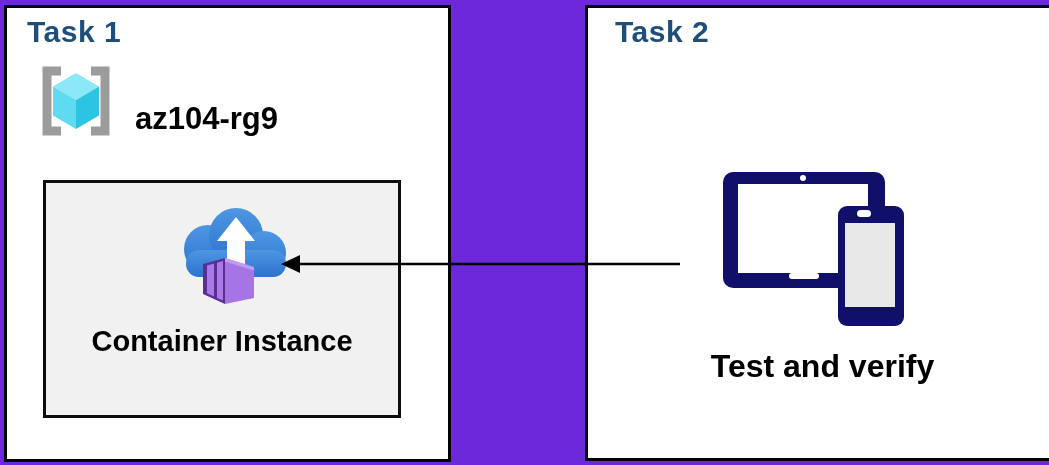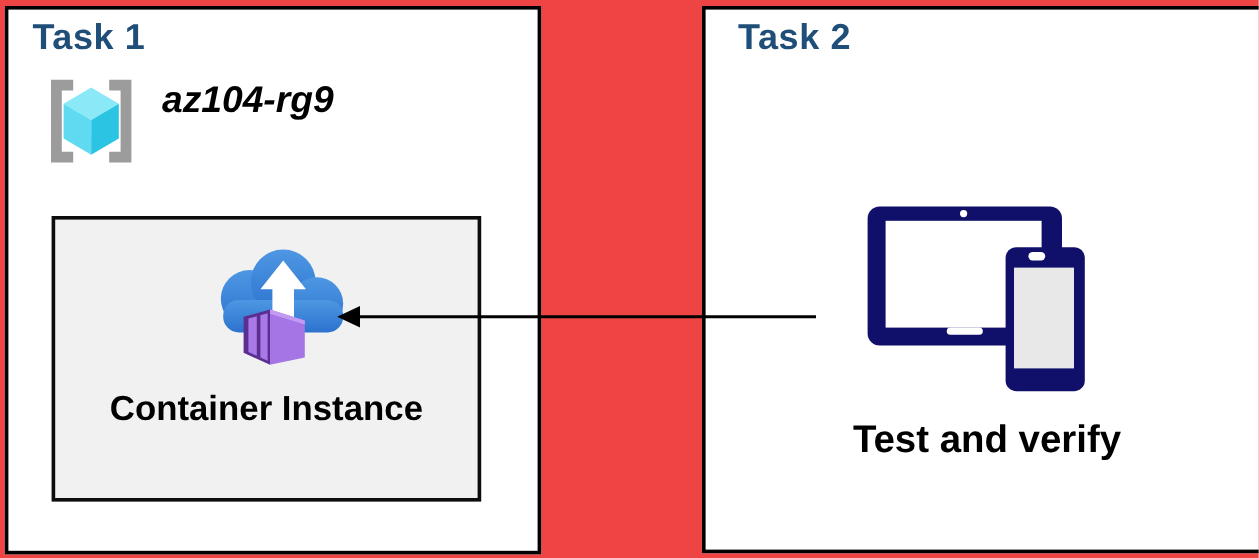--- a/index.html
+++ b/index.html
@@ -1,21 +1,21 @@
 <!DOCTYPE html>
 <html><head>
 <meta charset="utf-8">
 <style>
   html, body { margin: 0; padding: 0; background: #ffffff; }
   body { font-family: "Liberation Sans", sans-serif; }
   .canvas {
     position: relative;
     width: 1049px;
     height: 465px;
-    background: #ef4444;
+    background: #6d28d9;
     overflow: hidden;
   }
   .task-box {
     position: absolute;
     background: #ffffff;
     border: 3px solid #000000;
     box-sizing: border-box;
   }
   .task1 { left: 4px; top: 5px; width: 447px; height: 457px; }
   .task2 { left: 553px; top: 5px; width: 493px; height: 456px; margin-left: 32px; }
@@ -26,23 +26,22 @@
     color: #1F4E79;
     letter-spacing: 0.5px;
     white-space: nowrap;
   }
   .task1 .task-title { left: 20px; top: 7px; }
   .task2 .task-title { left: 27px; top: 7px; }
   .rg-row {
     position: absolute;
     left: 28px; top: 57px;
     display: flex;
-    align-items: flex-start;
+    align-items: flex-end;
     gap: 18px;
-    font-style: italic;
   }
   .rg-name {
     font-size: 31px;
     font-weight: 700;
     color: #000000;
     white-space: nowrap;
   }
   .inner-box {
     position: absolute;
     left: 36px; top: 172px;

